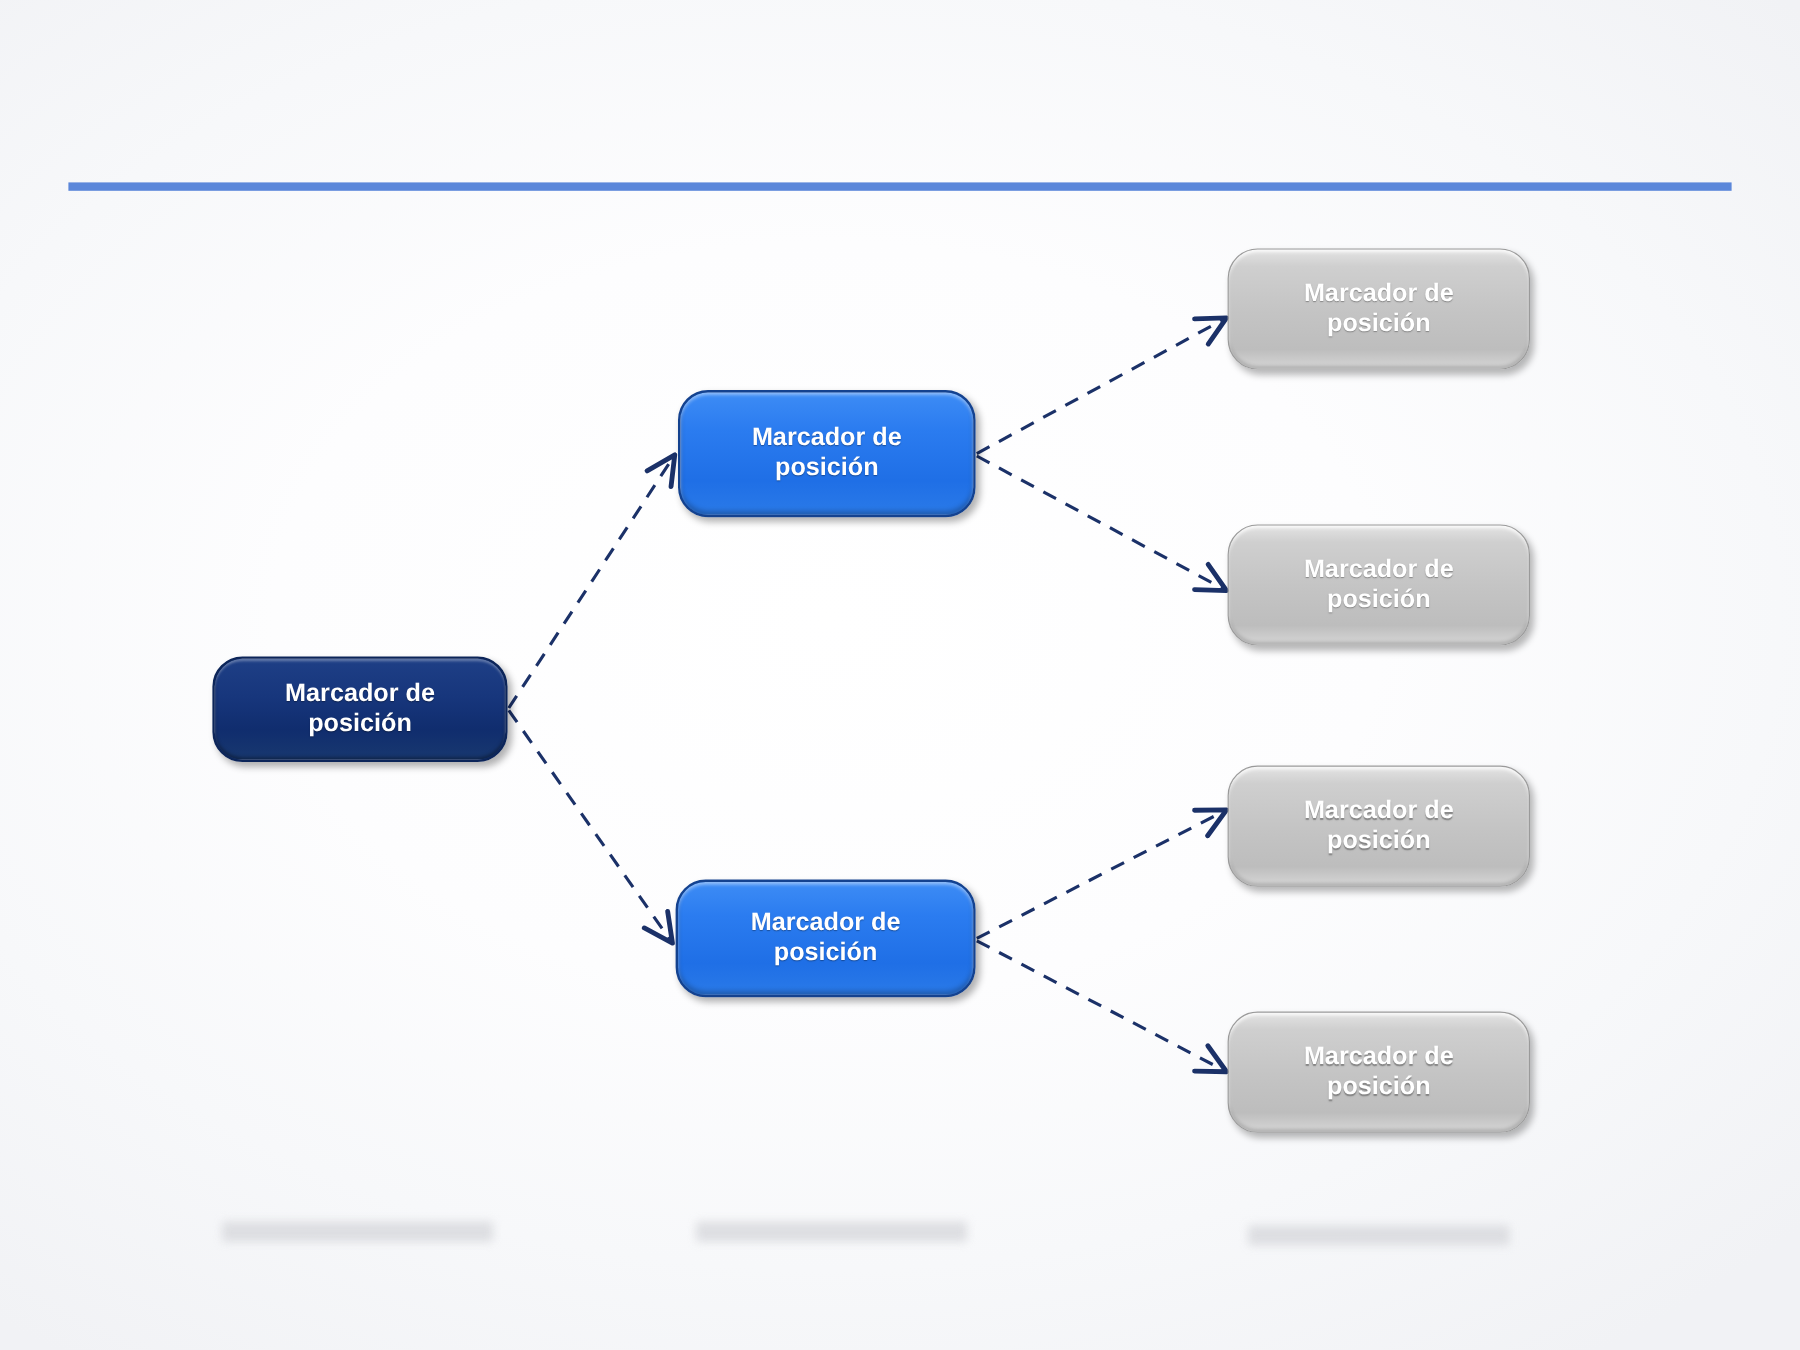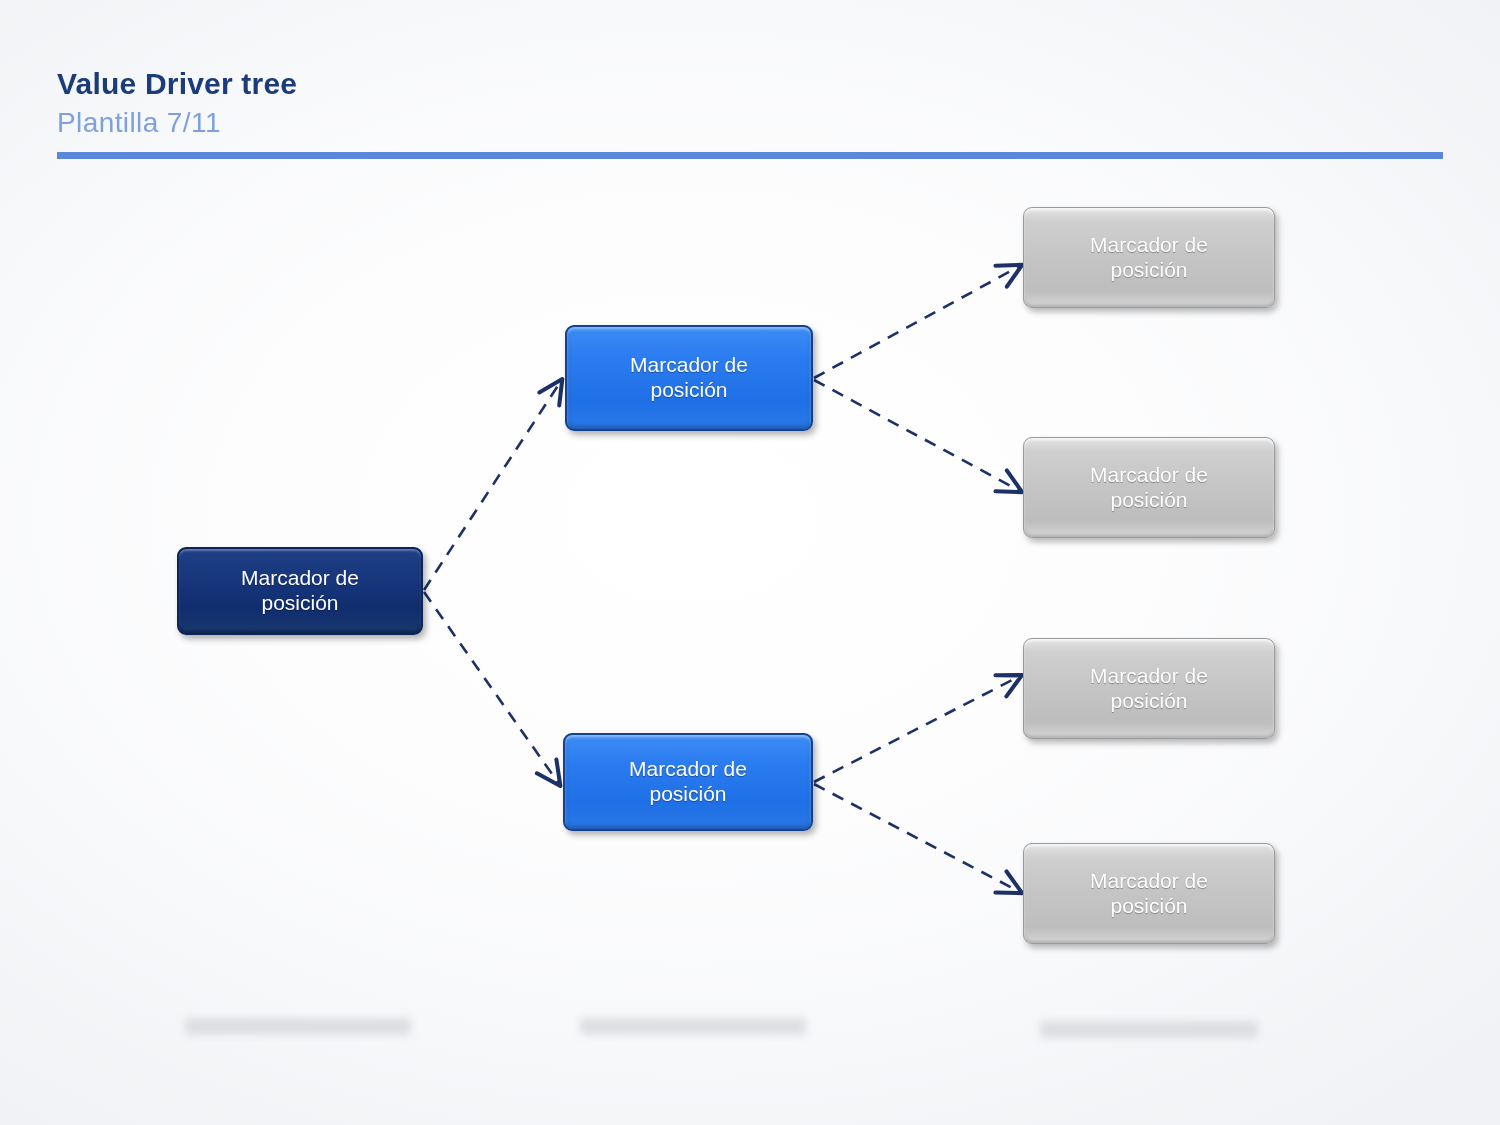--- a/index.html
+++ b/index.html
@@ -75,23 +75,23 @@
   }
 
   
   .node {
     position: absolute;
     box-sizing: border-box;
     display: flex;
     align-items: center;
     justify-content: center;
     text-align: center;
-    border-radius: 9px;
+    border-radius: 25px;
     font-size: 21px;
-    font-weight: normal;
+    font-weight: bold;
     line-height: 1.18;
     color: #ffffff;
     text-shadow: 0 1px 1px rgba(0,0,0,0.35);
     padding: 4px 10px;
     white-space: pre-line;
   }
 
   
   .node.root {
     background: linear-gradient(180deg, #1e3f86 0%, #17367c 38%, #102d6e 70%, #18386f 100%);
@@ -152,24 +152,20 @@
     font-size: 15px;
     color: #c6c8cc;
     letter-spacing: 0.2px;
   }
 </style>
 </head>
 <body>
 
 <div class="slide">
 
-  <div class="header">
-    <div class="slide-title">Value Driver tree</div>
-    <div class="slide-subtitle">Plantilla  7/11</div>
-  </div>
   <div class="header-rule"></div>
 
   <div class="diagram">
 
     <svg class="connectors" viewBox="0 0 1500 1125">
       <defs>
         <marker id="arrowOpen" viewBox="0 0 12 12" refX="10" refY="6" markerWidth="11" markerHeight="11" orient="auto-start-reverse">
           <path d="M1,1 L11,6 L1,11" fill="none" stroke="#1b3168" stroke-width="1.7" stroke-linecap="round" stroke-linejoin="round"></path>
         </marker>
       </defs>

